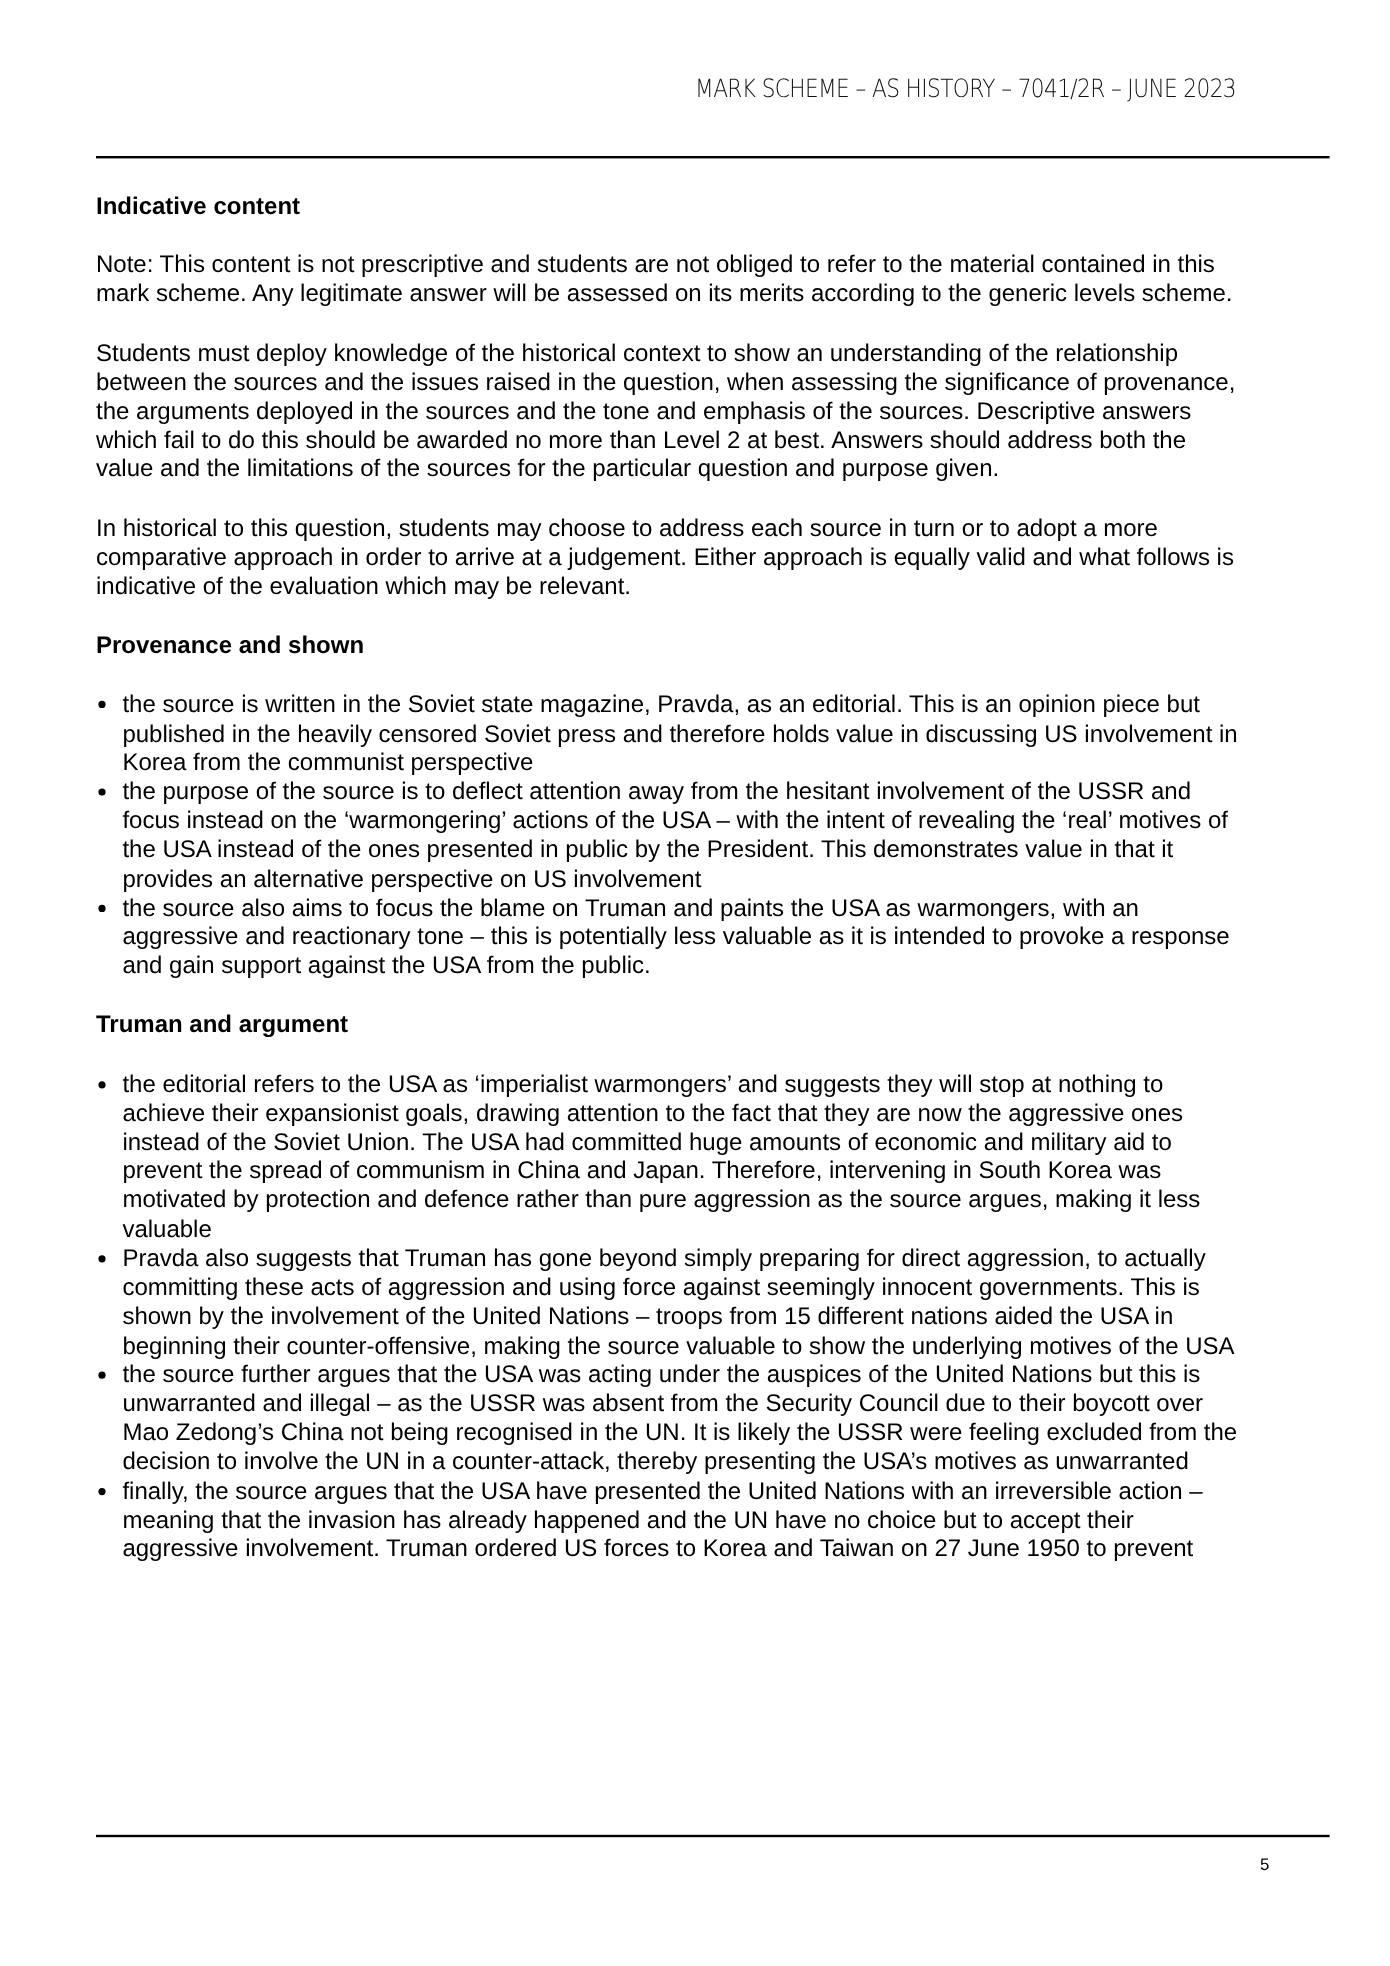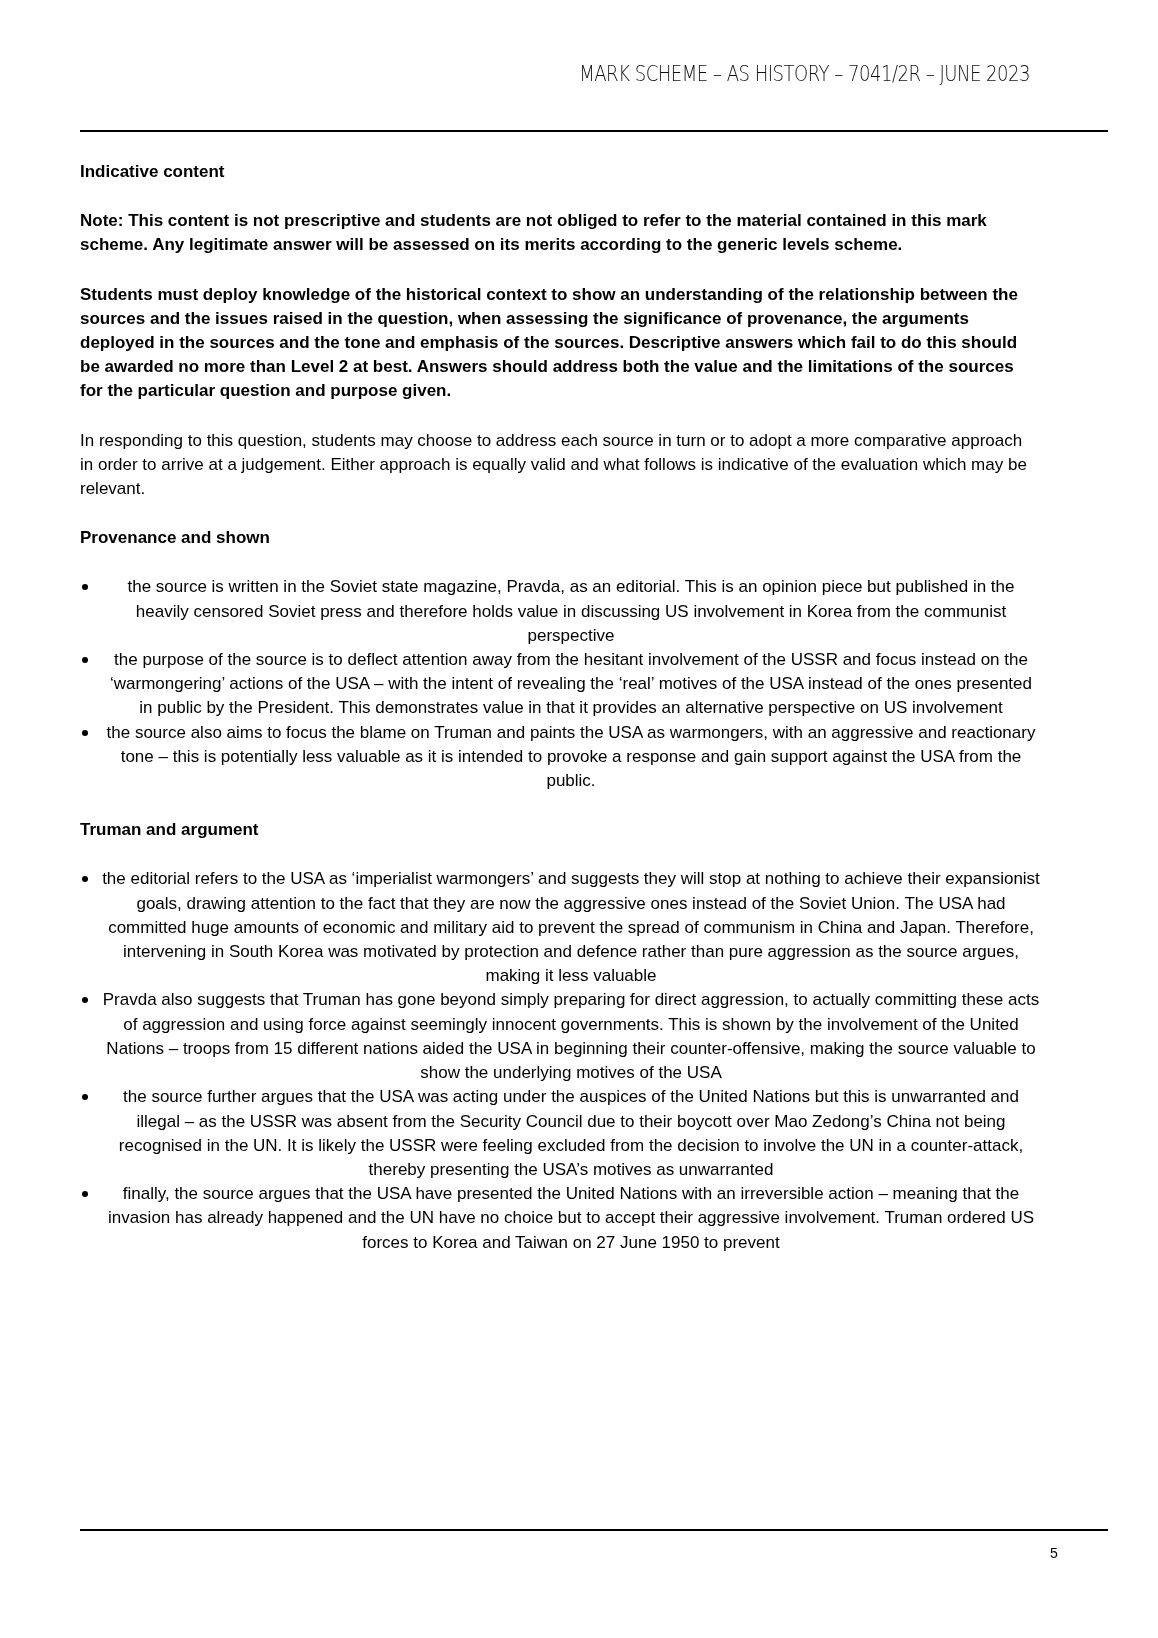--- a/index.html
+++ b/index.html
@@ -8,45 +8,45 @@
     position: absolute; left: 0; top: 62px; width: 1030px; text-align: right;
     font-family: "DejaVu Sans", sans-serif; font-weight: 300; font-size: 21px;
     letter-spacing: -0.6px; transform: scaleX(0.86); transform-origin: right center;
     color: #111;
   }
   .rule { position: absolute; left: 80px; right: 50px; height: 1.5px; background: #000; }
   .rule.top { top: 130px; }
   .rule.bottom { top: 1529px; }
   .content {
     position: absolute; left: 80px; top: 160px; width: 960px;
-    font-family: "Liberation Sans", sans-serif; font-size: 17px; line-height: 24.2px;
+    font-family: "Liberation Sans", sans-serif; font-size: 20px; line-height: 24.2px;
   }
   .content p { margin: 0 0 25px 0; }
   .content p.h { font-weight: bold; margin-bottom: 25px; }
-  .content p.b { font-weight: bold; }
-  ul.bullets { list-style: none; margin: 0 0 25px 0; padding: 0; text-align: center; }
+  .content p.b { font-weight: normal; }
+  ul.bullets { list-style: none; margin: 0 0 25px 0; padding: 0; }
   ul.bullets li { position: relative; padding-left: 22px; }
   ul.bullets li .dot {
     position: absolute; left: 2px; top: 9px; width: 6px; height: 6px; border-radius: 50%; background: #000;
   }
   .page-number {
     position: absolute; top: 1545px; left: 1050px; font-family: "Liberation Sans", sans-serif; font-size: 14px;
   }
 </style>
 </head>
 <body>
 
 <div class="page-header">MARK SCHEME – AS HISTORY – 7041/2R – JUNE 2023</div>
 <div class="rule top"></div>
 
 <div class="content">
   <p class="h">Indicative content</p>
   <p class="b">Note: This content is not prescriptive and students are not obliged to refer to the material contained in this mark scheme. Any legitimate answer will be assessed on its merits according to the generic levels scheme.</p>
   <p class="b">Students must deploy knowledge of the historical context to show an understanding of the relationship between the sources and the issues raised in the question, when assessing the significance of provenance, the arguments deployed in the sources and the tone and emphasis of the sources. Descriptive answers which fail to do this should be awarded no more than Level 2 at best. Answers should address both the value and the limitations of the sources for the particular question and purpose given.</p>
-  <p>In responding to this question, students may choose to address each source in turn or to adopt a more comparative approach in order to arrive at a judgement. Either approach is equally valid and what follows is indicative of the evaluation which may be relevant.</p>
+  <p>In historical to this question, students may choose to address each source in turn or to adopt a more comparative approach in order to arrive at a judgement. Either approach is equally valid and what follows is indicative of the evaluation which may be relevant.</p>
 
   <p class="h">Provenance and shown</p>
   <ul class="bullets">
     <li><span class="dot"></span><span>the source is written in the Soviet state magazine, Pravda, as an editorial. This is an opinion piece but published in the heavily censored Soviet press and therefore holds value in discussing US involvement in Korea from the communist perspective</span></li>
     <li><span class="dot"></span><span>the purpose of the source is to deflect attention away from the hesitant involvement of the USSR and focus instead on the ‘warmongering’ actions of the USA – with the intent of revealing the ‘real’ motives of the USA instead of the ones presented in public by the President. This demonstrates value in that it provides an alternative perspective on US involvement</span></li>
     <li><span class="dot"></span><span>the source also aims to focus the blame on Truman and paints the USA as warmongers, with an aggressive and reactionary tone – this is potentially less valuable as it is intended to provoke a response and gain support against the USA from the public.</span></li>
   </ul>
 
   <p class="h">Truman and argument</p>
   <ul class="bullets">

